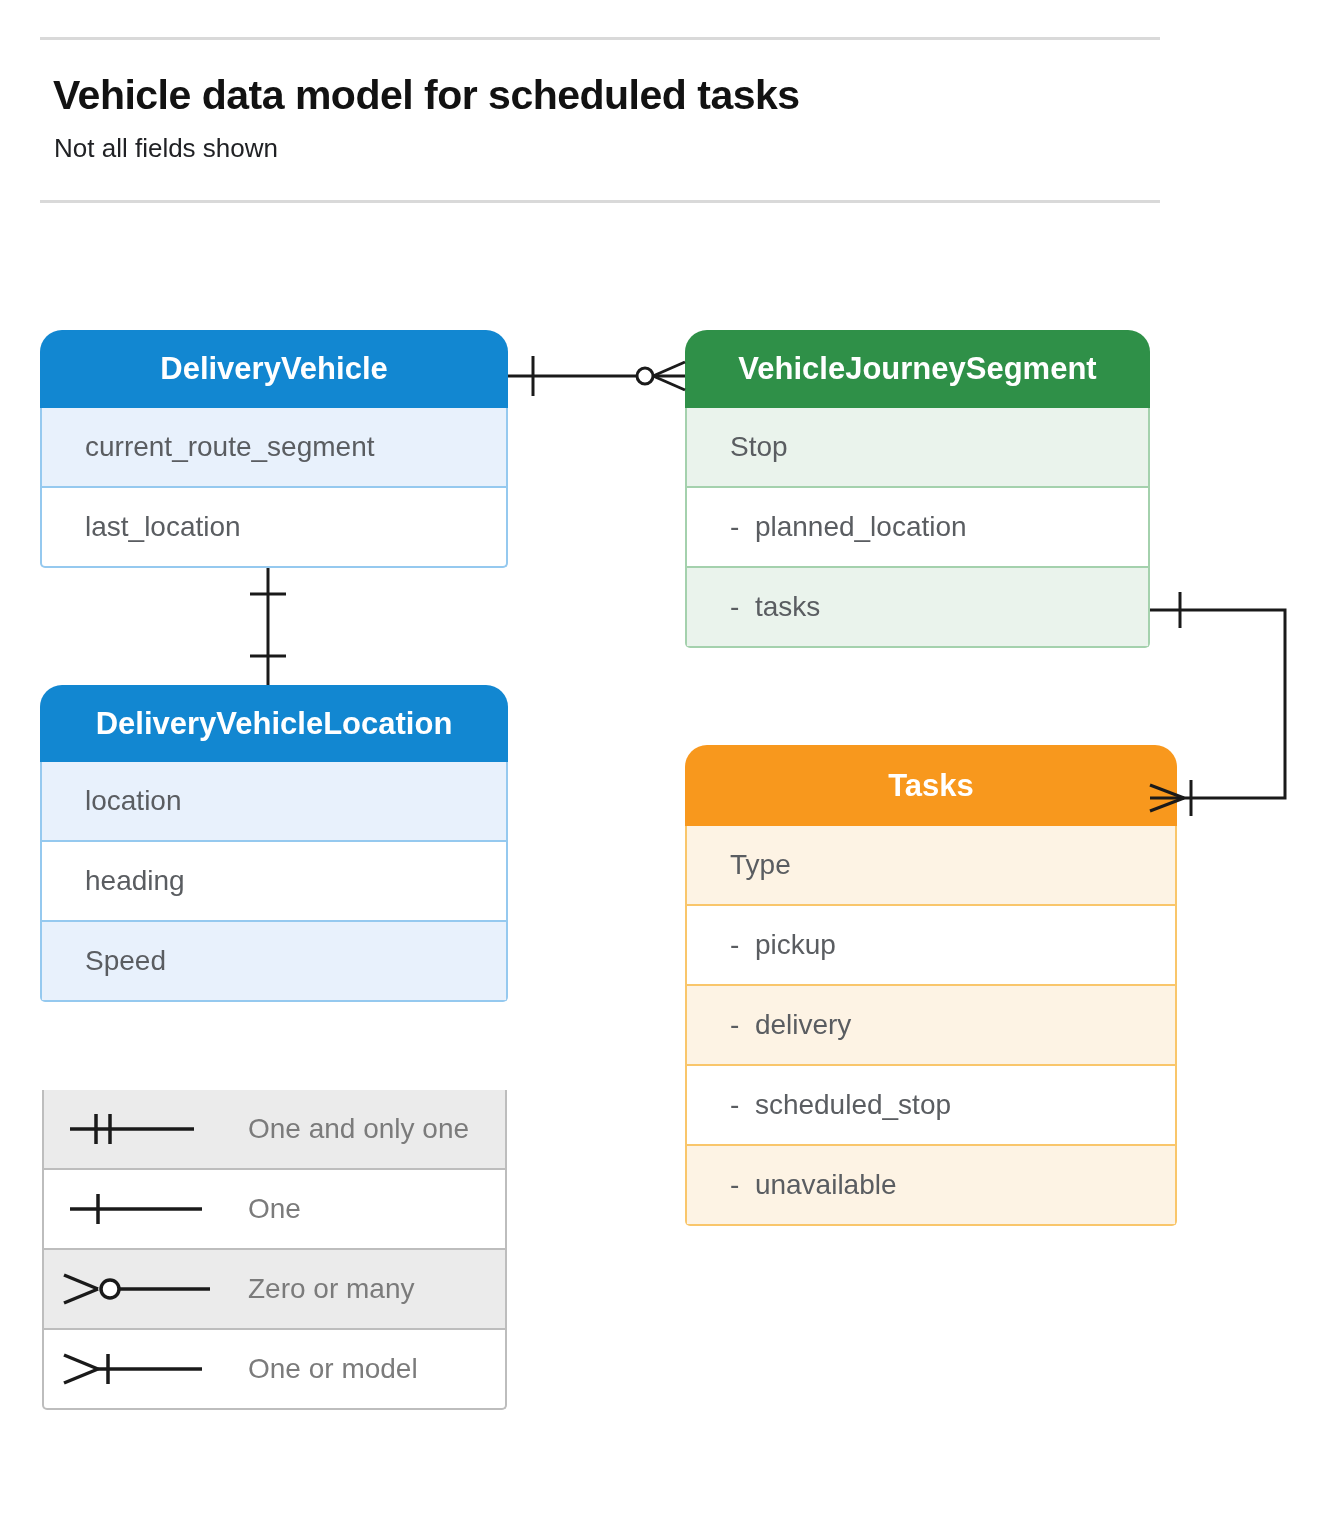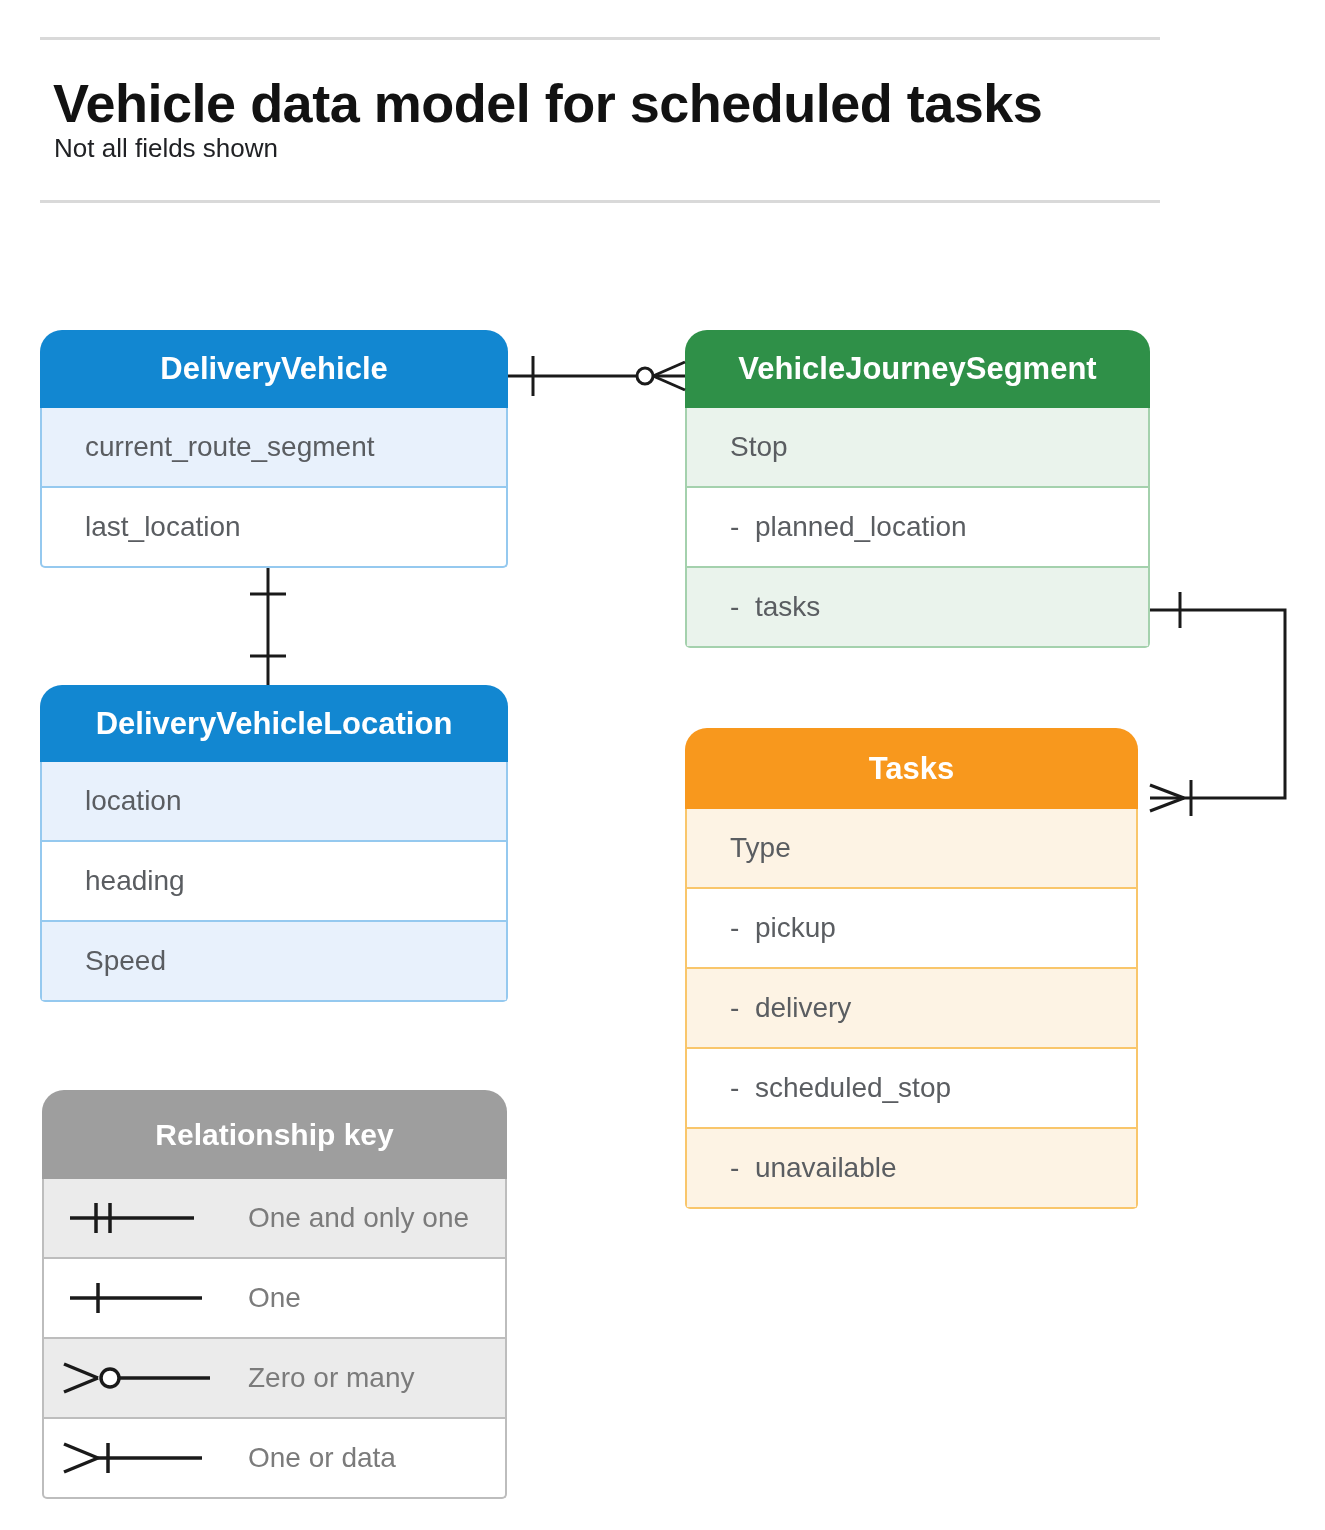--- a/index.html
+++ b/index.html
@@ -4,21 +4,21 @@
 <style>
   html,body { margin:0; padding:0; background:#ffffff; }
   #page {
     position:relative; width:1325px; height:1530px; background:#fff;
     font-family:"Liberation Sans", sans-serif; overflow:hidden;
   }
   .rule { position:absolute; left:40px; width:1120px; height:3px; background:var(--c-rule); }
   #rule-top { top:37px; }
   #rule-bottom { top:200px; }
   #page-title {
-    position:absolute; left:53px; top:72px; font-size:54px; font-weight:bold;
+    position:absolute; left:53px; top:72px; font-size:41px; font-weight:bold;
     color:var(--c-title); letter-spacing:-0.5px;
   }
   #page-subtitle { position:absolute; left:54px; top:133px; font-size:26px; color:#202124; }
 
   .entity { position:absolute; border-radius:22px 22px 5px 5px; }
   .entity .hdr {
     height:var(--hdr-h); border-radius:22px 22px 0 0;
     display:flex; align-items:center; justify-content:center;
     color:#ffffff; font-size:31px; font-weight:bold;
   }
@@ -39,21 +39,21 @@
   .orange .hdr { background:var(--c-orange); }
   .orange .rows, .orange .row + .row { border-color:var(--c-orange-border); }
   .orange .row.tint { background:var(--c-orange-light); }
   .gray  .hdr { background:var(--c-gray); }
   .gray  .rows, .gray .row + .row { border-color:var(--c-gray-border); }
   .gray  .row.tint { background:var(--c-gray-light); }
 
   #entity-delivery-vehicle          { left:40px;  top:330px; width:468px; --hdr-h:78px; }
   #entity-vehicle-journey-segment   { left:685px; top:330px; width:465px; --hdr-h:78px; }
   #entity-delivery-vehicle-location { left:40px;  top:685px; width:468px; --hdr-h:77px; }
-  #entity-tasks                     { left:685px; top:728px; width:453px;border-radius:7px; --hdr-h:81px; }
+  #entity-tasks                     { left:685px; top:745px; width:492px;border-radius:7px; --hdr-h:81px; }
   #legend                           { left:42px;  top:1090px; width:465px; --hdr-h:89px; }
 
   #legend .hdr { font-size:30px; }
   #legend .row { color:var(--c-legend-text); padding-left:18px; }
   #legend .sym { width:158px; height:44px; flex:0 0 158px; margin-right:28px; }
   #legend .sym line, #legend .sym circle, #legend .sym path { stroke:var(--c-line); stroke-width:3.5; fill:none; }
   #legend .sym circle { fill:#fff; }
 
   #connectors { position:absolute; left:0; top:0; pointer-events:none; }
   #connectors line, #connectors polyline { stroke:var(--c-line); stroke-width:3; fill:none; }
@@ -100,21 +100,20 @@
     <div class="rows">
       <div class="row tint">Type</div>
       <div class="row indent">-  pickup</div>
       <div class="row indent tint">-  delivery</div>
       <div class="row indent">-  scheduled_stop</div>
       <div class="row indent tint">-  unavailable</div>
     </div>
   </div>
 
   <div class="entity gray" id="legend">
-    <div class="hdr">Relationship key</div>
     <div class="rows">
       <div class="row tint">
         <svg class="sym" viewBox="0 0 158 44">
           <line x1="8" y1="22" x2="132" y2="22"></line>
           <line x1="34" y1="7" x2="34" y2="37"></line>
           <line x1="48" y1="7" x2="48" y2="37"></line>
         </svg>
         <span>One and only one</span>
       </div>
       <div class="row">
@@ -133,21 +132,21 @@
         </svg>
         <span>Zero or many</span>
       </div>
       <div class="row">
         <svg class="sym" viewBox="0 0 158 44">
           <line x1="2" y1="8" x2="36" y2="22"></line>
           <line x1="2" y1="36" x2="36" y2="22"></line>
           <line x1="36" y1="22" x2="140" y2="22"></line>
           <line x1="46" y1="7" x2="46" y2="37"></line>
         </svg>
-        <span>One or data</span>
+        <span>One or model</span>
       </div>
     </div>
   </div>
 
   <svg id="connectors" width="1325" height="1530" viewBox="0 0 1325 1530">
     <g>
       <line x1="508" y1="376" x2="685" y2="376"></line>
       <line x1="533" y1="356" x2="533" y2="396"></line>
       <circle cx="645" cy="376" r="8"></circle>
       <line x1="653" y1="376" x2="685" y2="362"></line>

